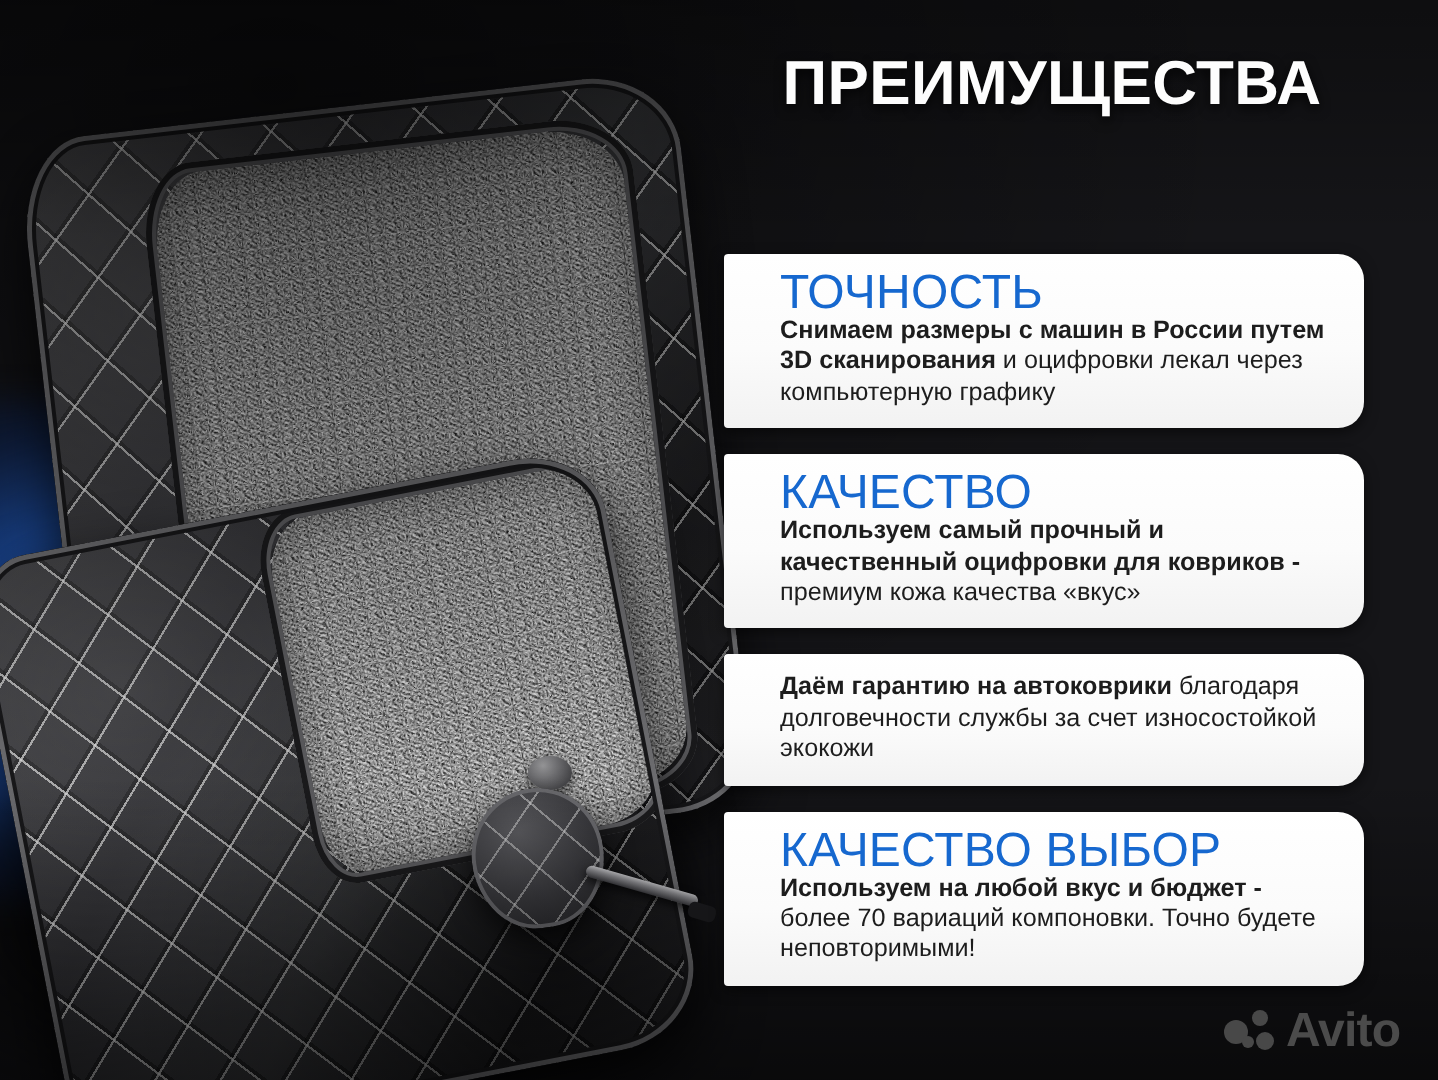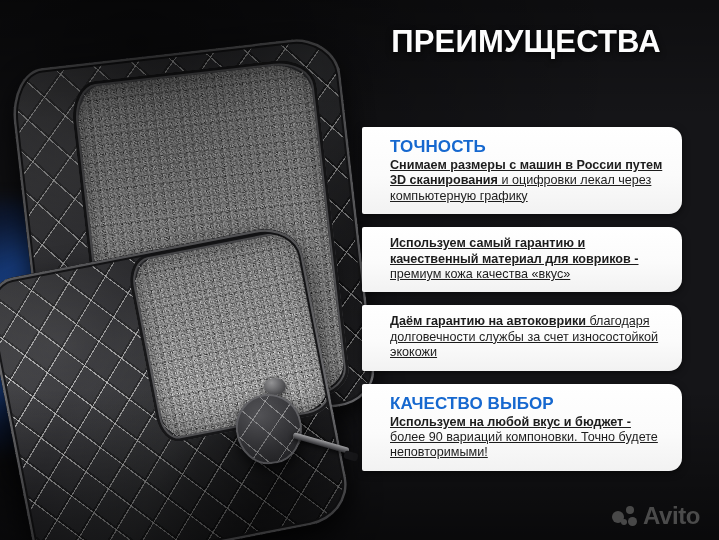--- a/index.html
+++ b/index.html
@@ -267,42 +267,41 @@
     box-sizing: border-box;
     background: linear-gradient(180deg, #ffffff 0%, #fbfbfb 55%, #f2f2f2 100%);
     border-radius: 2px 13px 13px 2px;
     padding: 9px 16px 10px 28px;
     box-shadow: 0 2px 7px rgba(0,0,0,0.55);
   }
   .card + .card { margin-top: 13px; }
 
   .card-title {
     color: #1668cf;
-    font-weight: bold;
-    font-size: 17px;
+    font-weight: normal;
+    font-size: 24px;
     line-height: 21px;
     letter-spacing: 0.1px;
     margin-bottom: 1px;
   }
   .card-body {
     color: #1d1d1d;
     font-size: 12.6px;
     line-height: 15.4px;
-    text-decoration: underline;
   }
   .card-body b { font-weight: bold; }
   .card-body .reg { font-weight: normal; }
 
   
   .avito {
     position: absolute;
     left: 612px;
     top: 504px;
     display: flex;
-    align-items: flex-end;
+    align-items: center;
     gap: 5px;
     opacity: .95;
   }
   .avito-mark {
     position: relative;
     width: 26px;
     height: 22px;
   }
   .avito-mark i {
     position: absolute;
@@ -370,30 +369,31 @@
   </div>
 
   <div class="cards">
 
     <div class="card">
       <div class="card-title">ТОЧНОСТЬ</div>
       <div class="card-body"><b>Снимаем размеры с машин в России путем 3D сканирования</b><span class="reg"> и оцифровки лекал через компьютерную графику</span></div>
     </div>
 
     <div class="card">
-      <div class="card-body"><b>Используем самый гарантию и качественный материал для ковриков -</b><span class="reg"> премиум кожа качества «вкус»</span></div>
+      <div class="card-title">КАЧЕСТВО</div>
+      <div class="card-body"><b>Используем самый прочный и качественный оцифровки для ковриков -</b><span class="reg"> премиум кожа качества «вкус»</span></div>
     </div>
 
     <div class="card">
       <div class="card-body"><b>Даём гарантию на автоковрики</b><span class="reg"> благодаря долговечности службы за счет износостойкой экокожи</span></div>
     </div>
 
     <div class="card">
       <div class="card-title">КАЧЕСТВО ВЫБОР</div>
-      <div class="card-body"><b>Используем на любой вкус и бюджет -</b><span class="reg"> более 90 вариаций компоновки. Точно будете неповторимыми!</span></div>
+      <div class="card-body"><b>Используем на любой вкус и бюджет -</b><span class="reg"> более 70 вариаций компоновки. Точно будете неповторимыми!</span></div>
     </div>
 
   </div>
 
   <div class="avito">
     <span class="avito-mark">
       <i class="avito-dot-lg"></i>
       <i class="avito-dot-tr"></i>
       <i class="avito-dot-br"></i>
       <i class="avito-dot-sm"></i>

